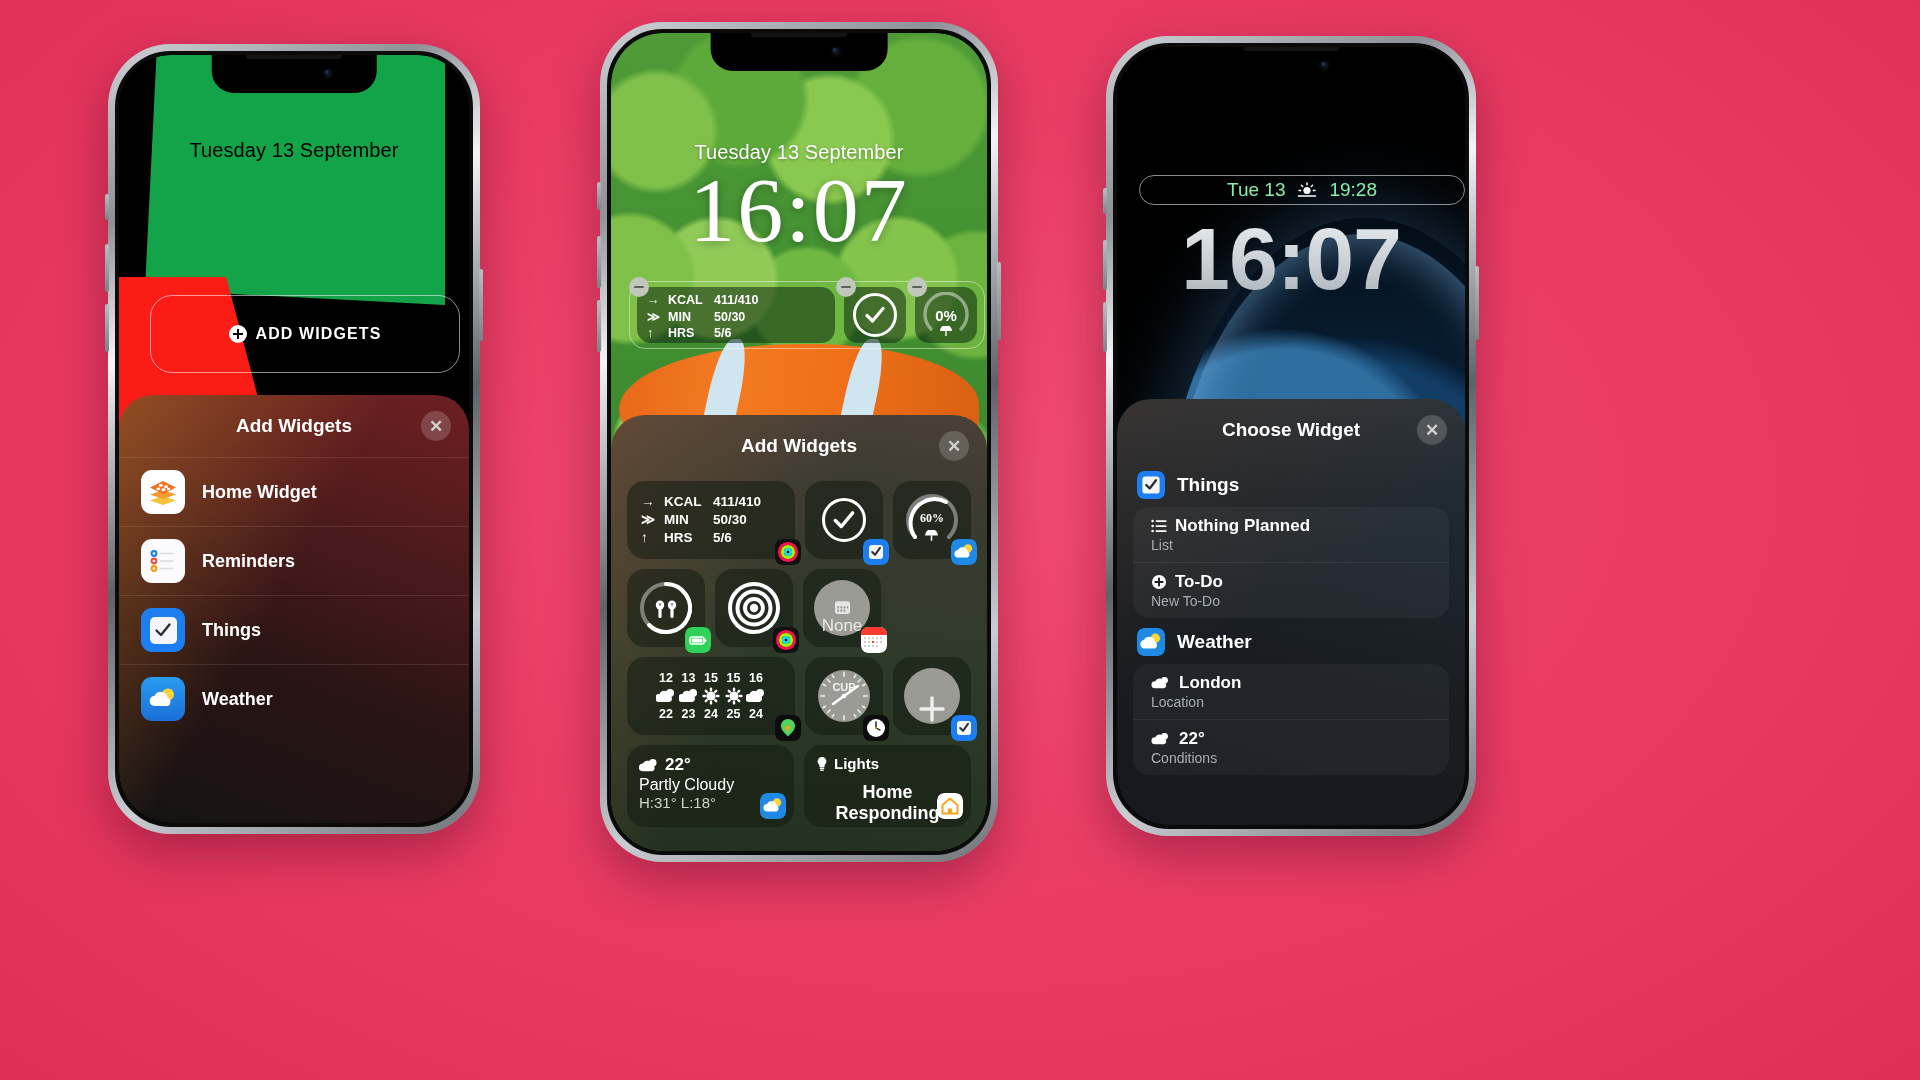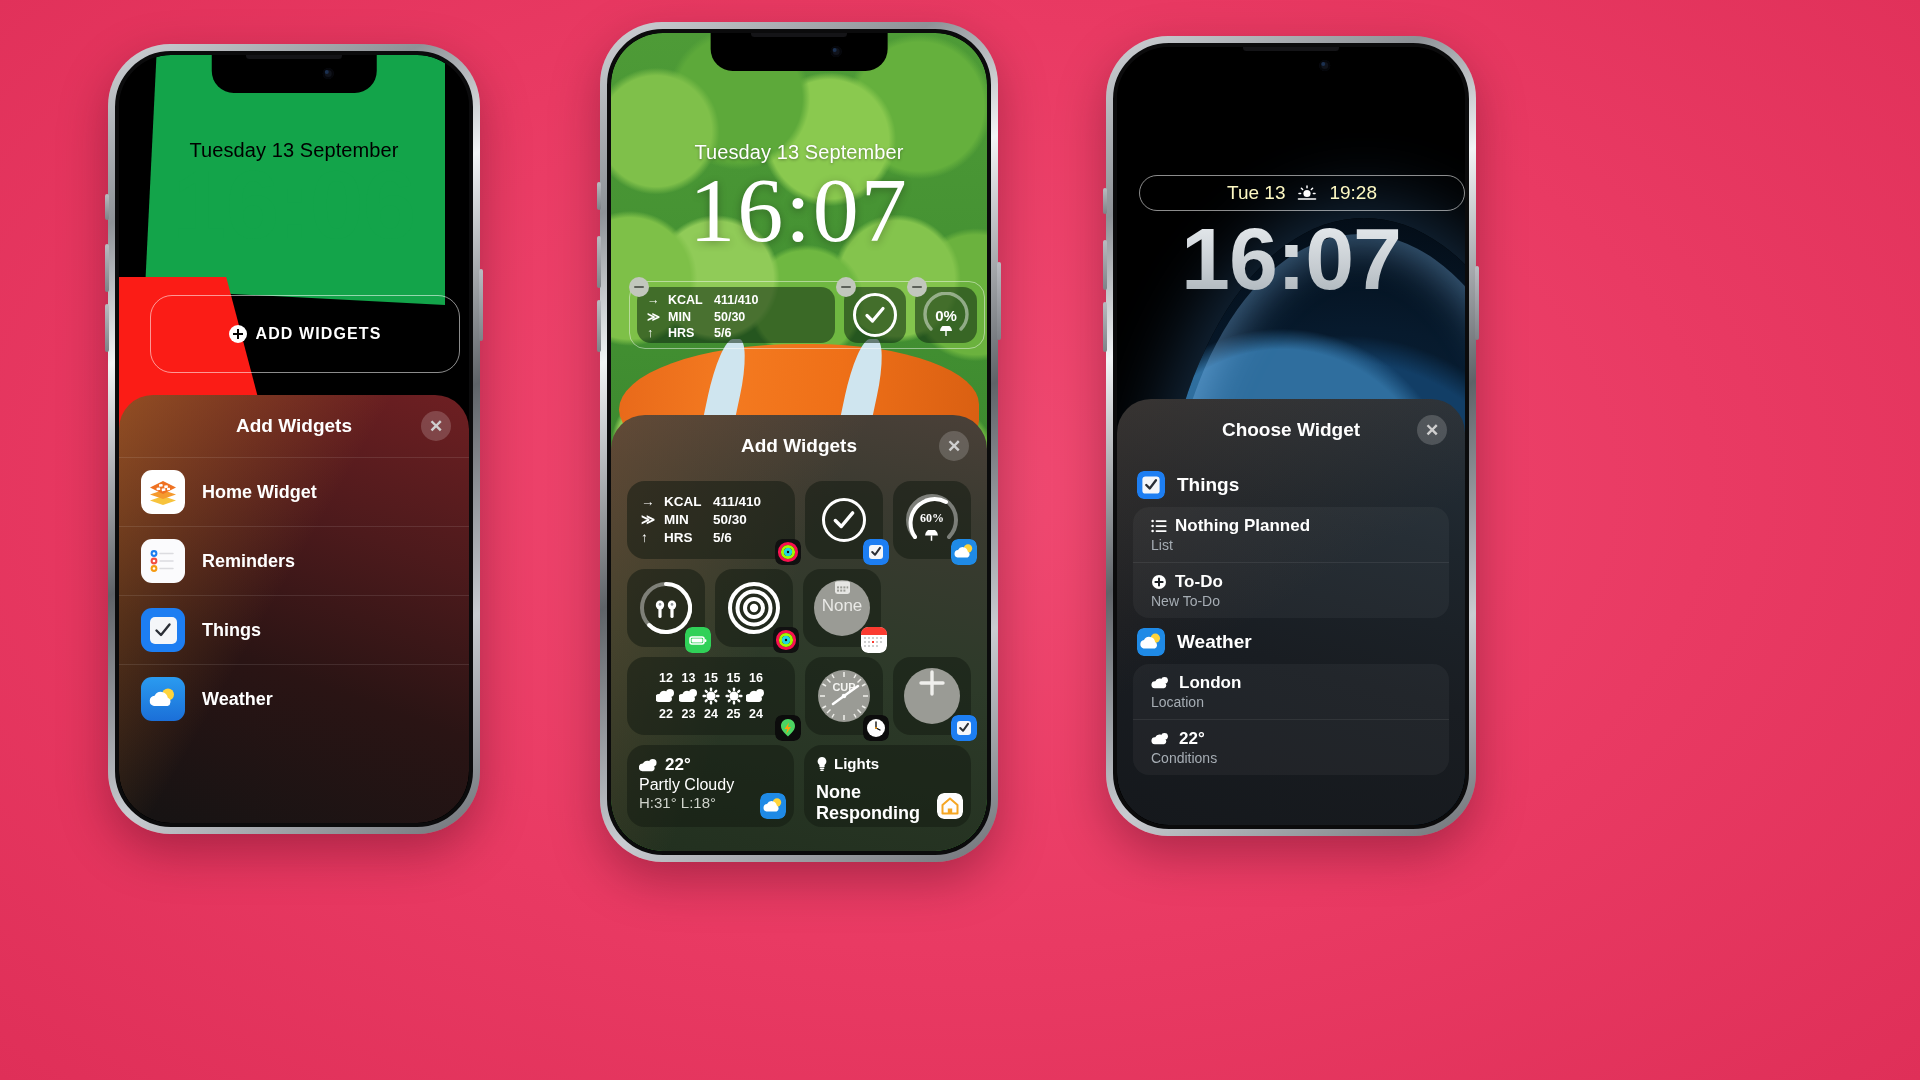--- a/index.html
+++ b/index.html
@@ -237,34 +237,34 @@
   }
   .tile-wide { flex: 1 1 0; height: 78px; }
   .tile-sq   { width: 78px; height: 78px; flex:none; }
   .fit-txt { color:#fff; font-size:13.5px; font-weight:600; width:100%; padding-left:14px;}
   .fit-txt .row{ display:flex; gap:9px; line-height:1.33;}
   .fit-txt .ar{ width:14px;}
   .fit-txt .k{ width:40px;}
 
   .gray-circle {
     width:56px;height:56px;border-radius:50%;background:#9a9b95;
-    display:flex;flex-direction:column;align-items:center;justify-content:flex-start;
+    display:flex;flex-direction:column;align-items:center;justify-content:flex-end;
     color:#e9e9e6; font-size:17px; font-weight:500;
   }
   .fc-row { display:flex; justify-content:space-between; width:100%; padding:0 29px;}
   .fc-col { display:flex; flex-direction:column; align-items:center; gap:2px; color:#fff;
     font-size:12.5px; font-weight:600; }
 
   .wx-tile { flex:1 1 0; height: 82px; padding: 10px 12px; justify-content:flex-start; align-items:flex-start;
     flex-direction:column; }
   .wx-tile .t1 { color:#fff; font-size:17px; font-weight:700; display:flex; align-items:center; gap:6px;}
   .wx-tile .t2 { color:#fff; font-size:16px; font-weight:400; margin-top:1px;}
   .wx-tile .t3 { color:#cfd3cb; font-size:15px; font-weight:400;}
   .lights-tile { flex:1 1 0; height:82px; padding: 10px 12px; justify-content:flex-start; align-items:flex-start;
-    flex-direction:column; }
+    flex-direction:column;text-align:center; }
   .lights-tile .l1 { color:#fff; font-size:15px; font-weight:700; display:flex; align-items:center; gap:6px;}
   .lights-tile .l2 { color:#fff; font-size:18px; font-weight:600; margin-top:10px;}
 
   .batteries-row { display:flex; align-items:center; gap:16px; padding: 16px 0 0 28px;}
 
   
   #p3 { left: 1106px; top: 36px; width: 370px; height: 800px; }
   #p3 .screen { background: #000; }
   .earth {
     position:absolute; right:-30%; bottom:-14%; width:118%; height:92%;
@@ -278,24 +278,24 @@
       radial-gradient(circle at 50% 50%, #0b2b48 0%, #071a2d 60%, #02070d 100%);
     box-shadow: 0 0 70px 18px rgba(70,140,210,.30);
   }
   .earth-glow {
     position:absolute; right:-26%; bottom:-10%; width:112%; height:86%;
     border-radius:50%;
     box-shadow: 0 0 40px 10px rgba(130,190,245,.45) inset;
     pointer-events:none;
   }
   .datepill {
-    position:absolute; left:22px; top:128px; width: 326px; height: 36px;
+    position:absolute; left:22px; top:128px; width: 326px; height: 30px;
     border:1.6px solid rgba(255,255,255,.55); border-radius:19px;
     display:flex; align-items:center; justify-content:center; gap:12px;
-    color:#fef9c3; font-size:19px; font-weight:500; z-index:12;
+    color:#86efac; font-size:19px; font-weight:500; z-index:12;
   }
   #p3 .lockclock { top: 170px; color:#cfd4d8; font-size: 88px; font-weight:700;
     letter-spacing:-1px;
     background: linear-gradient(180deg,#e9edf0 0%, #c6ccd1 60%, #aab3b9 100%);
     -webkit-background-clip: text; background-clip:text; color: transparent;}
 
   .sheet3 {
     position:absolute; left:0; right:0; bottom:0; top: 352px;
     border-radius: 34px 34px 52px 52px;
     background:
@@ -783,21 +783,21 @@
               </div>
               <div class="wtile lights-tile">
                 <span class="l1">
                   <svg width="12" height="16" viewBox="0 0 12 16">
                     <path d="M6 1a4.4 4.4 0 0 1 2.6 7.9V11H3.4V8.9A4.4 4.4 0 0 1 6 1z" fill="#fff"></path>
                     <rect x="3.6" y="11.6" width="4.8" height="1.4" rx=".7" fill="#fff"></rect>
                     <rect x="4.2" y="13.6" width="3.6" height="1.3" rx=".65" fill="#fff"></rect>
                   </svg>
                   <span>Lights</span>
                 </span>
-                <span class="l2">None Responding</span>
+                <span class="l2">Home Responding</span>
                 <span class="badge" style="right:8px;bottom:8px;">
                   <svg width="26" height="26" viewBox="0 0 26 26">
                       <rect width="26" height="26" rx="7" fill="#fdfdfd"></rect>
                     <path d="M13 5.5 20.5 12v8.5h-15V12z" fill="none" stroke="#f5a623" stroke-width="2" stroke-linejoin="round"></path>
                     <path d="M10.8 20.5v-5h4.4v5z" fill="#f5a623"></path>
                   </svg>
                 </span>
               </div>
             </div>
 

